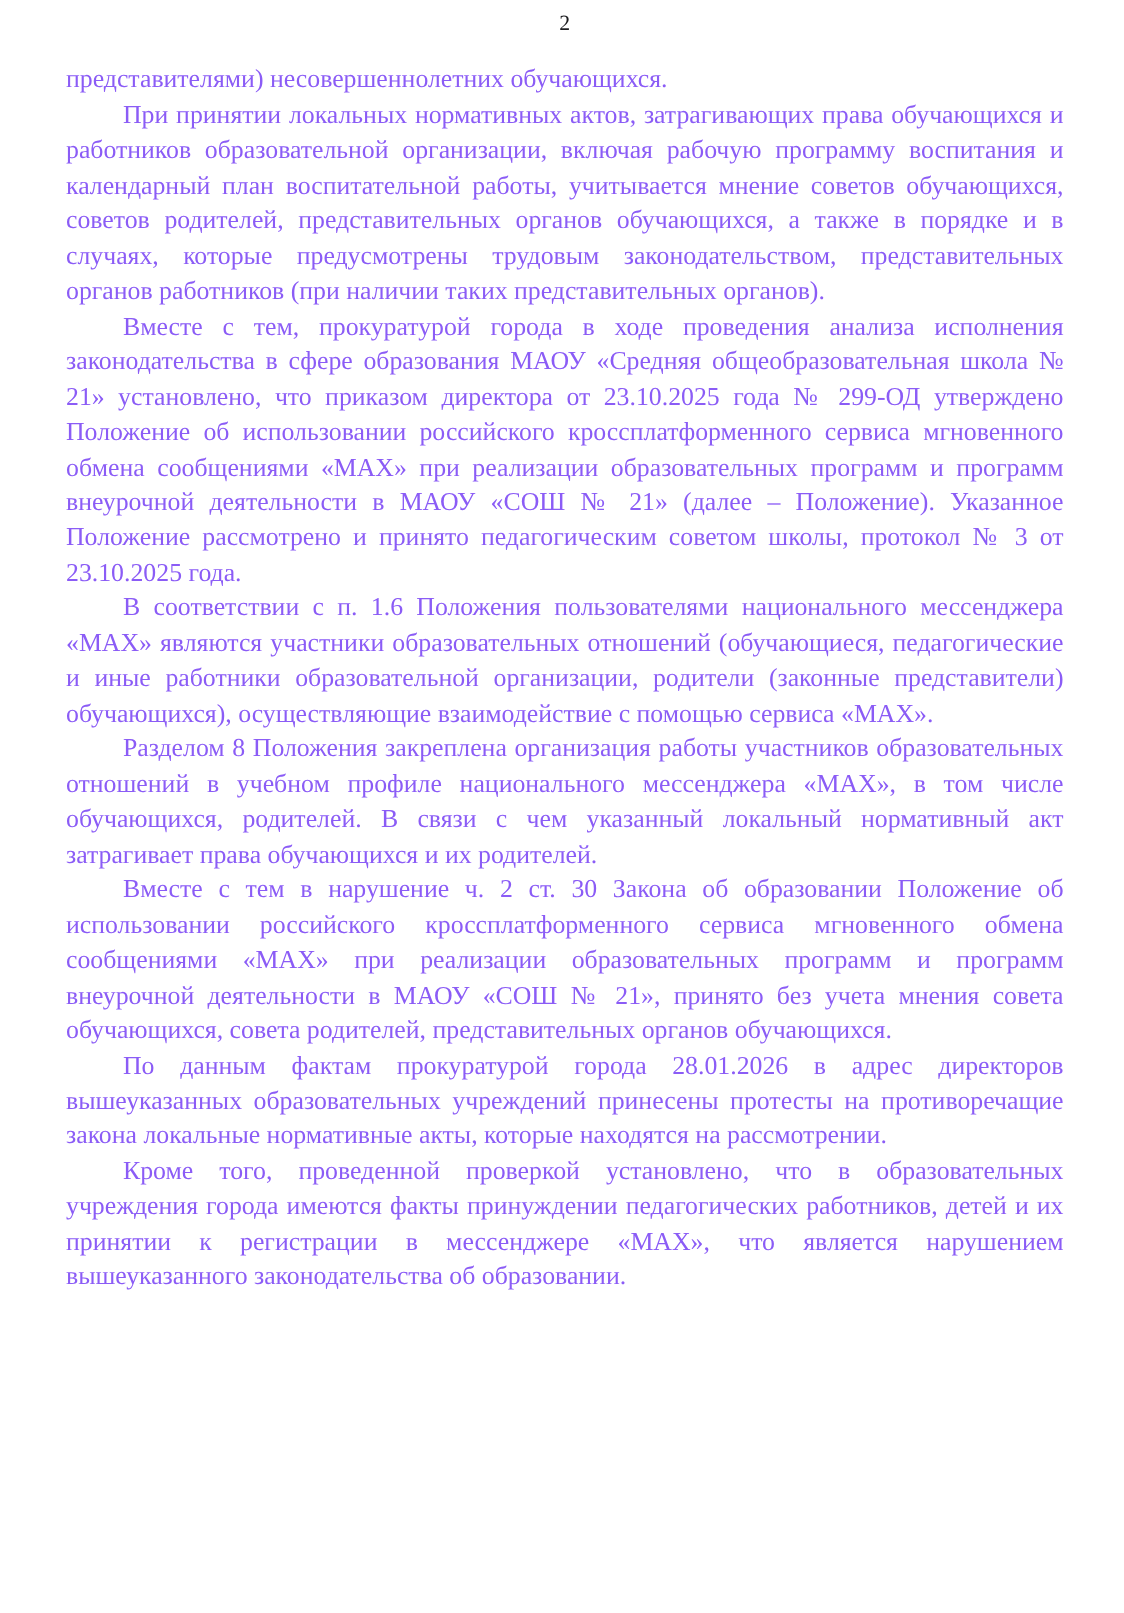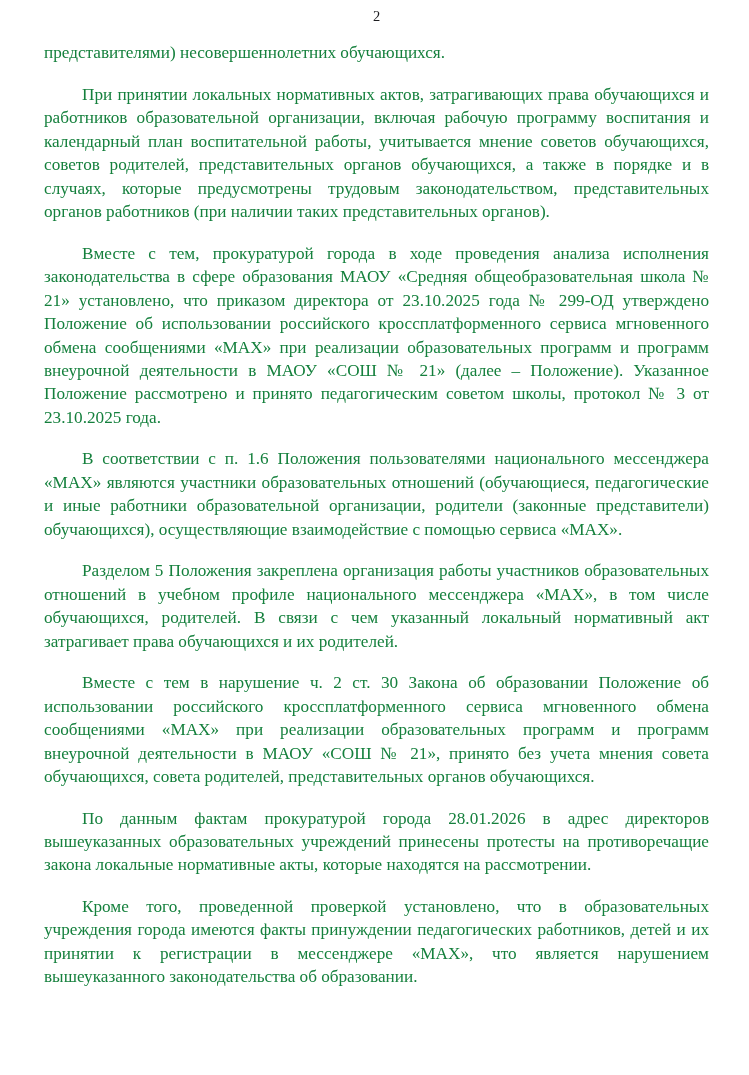--- a/index.html
+++ b/index.html
@@ -26,46 +26,46 @@
     font-size: 14.5px;
     line-height: 1.2;
     margin: 0 0 16px 0;
     color: #1d1d20;
   }
   .body-text {
     font-size: 17.2px;
     line-height: 1.365;
     text-align: justify;
     text-justify: inter-word;
-    color: #15803d;
+    color: #8b5cf6;
     hyphens: none;
   }
   .para {
     margin: 0;
     text-indent: 0;
   }
   .para.indented {
     text-indent: 38px;
   }
   .para + .para {
-    margin-top: 18px;
+    margin-top: 0;
   }
 </style>
 </head>
 <body>
 
 <div class="page">
 
   <div class="page-number">2</div>
 
   <div class="body-text">
 
     <p class="para">представителями) несовершеннолетних обучающихся.</p>
     <p class="para indented">При принятии локальных нормативных актов, затрагивающих права обучающихся и работников образовательной организации, включая рабочую программу воспитания и календарный план воспитательной работы, учитывается мнение советов обучающихся, советов родителей, представительных органов обучающихся, а также в порядке и в случаях, которые предусмотрены трудовым законодательством, представительных органов работников (при наличии таких представительных органов).</p>
     <p class="para indented">Вместе с тем, прокуратурой города в ходе проведения анализа исполнения законодательства в сфере образования МАОУ «Средняя общеобразовательная школа № 21» установлено, что приказом директора от 23.10.2025 года № 299-ОД утверждено Положение об использовании российского кроссплатформенного сервиса мгновенного обмена сообщениями «МАХ» при реализации образовательных программ и программ внеурочной деятельности в МАОУ «СОШ № 21» (далее – Положение). Указанное Положение рассмотрено и принято педагогическим советом школы, протокол № 3 от 23.10.2025 года.</p>
     <p class="para indented">В соответствии с п. 1.6 Положения пользователями национального мессенджера «МАХ» являются участники образовательных отношений (обучающиеся, педагогические и иные работники образовательной организации, родители (законные представители) обучающихся), осуществляющие взаимодействие с помощью сервиса «МАХ».</p>
-    <p class="para indented">Разделом 5 Положения закреплена организация работы участников образовательных отношений в учебном профиле национального мессенджера «МАХ», в том числе обучающихся, родителей. В связи с чем указанный локальный нормативный акт затрагивает права обучающихся и их родителей.</p>
+    <p class="para indented">Разделом 8 Положения закреплена организация работы участников образовательных отношений в учебном профиле национального мессенджера «МАХ», в том числе обучающихся, родителей. В связи с чем указанный локальный нормативный акт затрагивает права обучающихся и их родителей.</p>
     <p class="para indented">Вместе с тем в нарушение ч. 2 ст. 30 Закона об образовании  Положение об использовании российского кроссплатформенного сервиса мгновенного обмена сообщениями «МАХ» при реализации образовательных программ и программ внеурочной деятельности в МАОУ «СОШ № 21», принято без учета мнения совета обучающихся, совета родителей, представительных органов обучающихся.</p>
     <p class="para indented">По данным фактам прокуратурой города 28.01.2026 в адрес директоров вышеуказанных образовательных учреждений принесены протесты на противоречащие закона локальные нормативные акты, которые находятся на рассмотрении.</p>
     <p class="para indented">Кроме того, проведенной проверкой установлено, что в образовательных учреждения города имеются факты принуждении педагогических работников, детей и их принятии к регистрации в мессенджере «МАХ», что является нарушением вышеуказанного законодательства об образовании.</p>
 
   </div>
 </div>
 
 </body></html>

